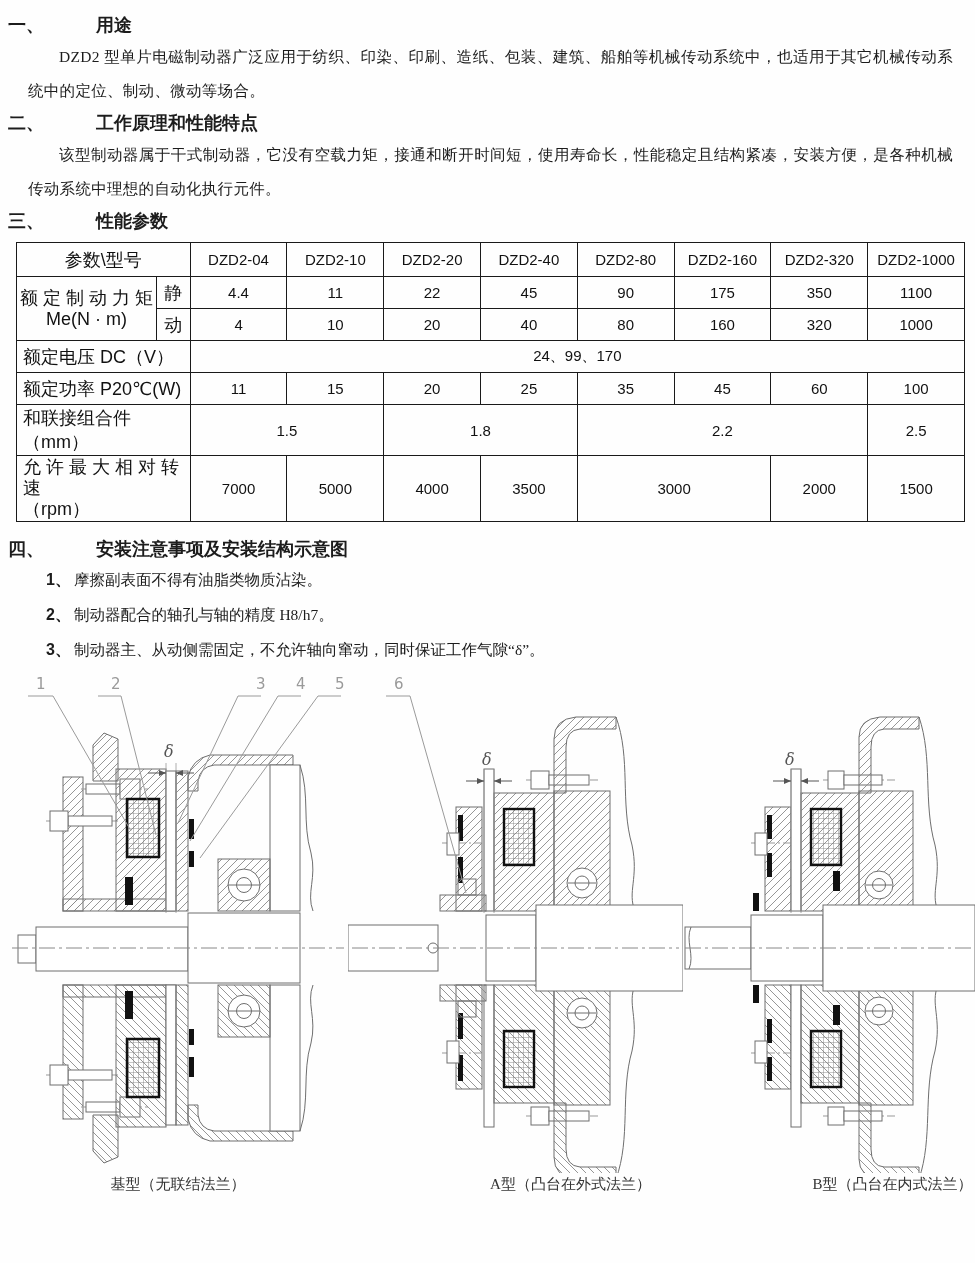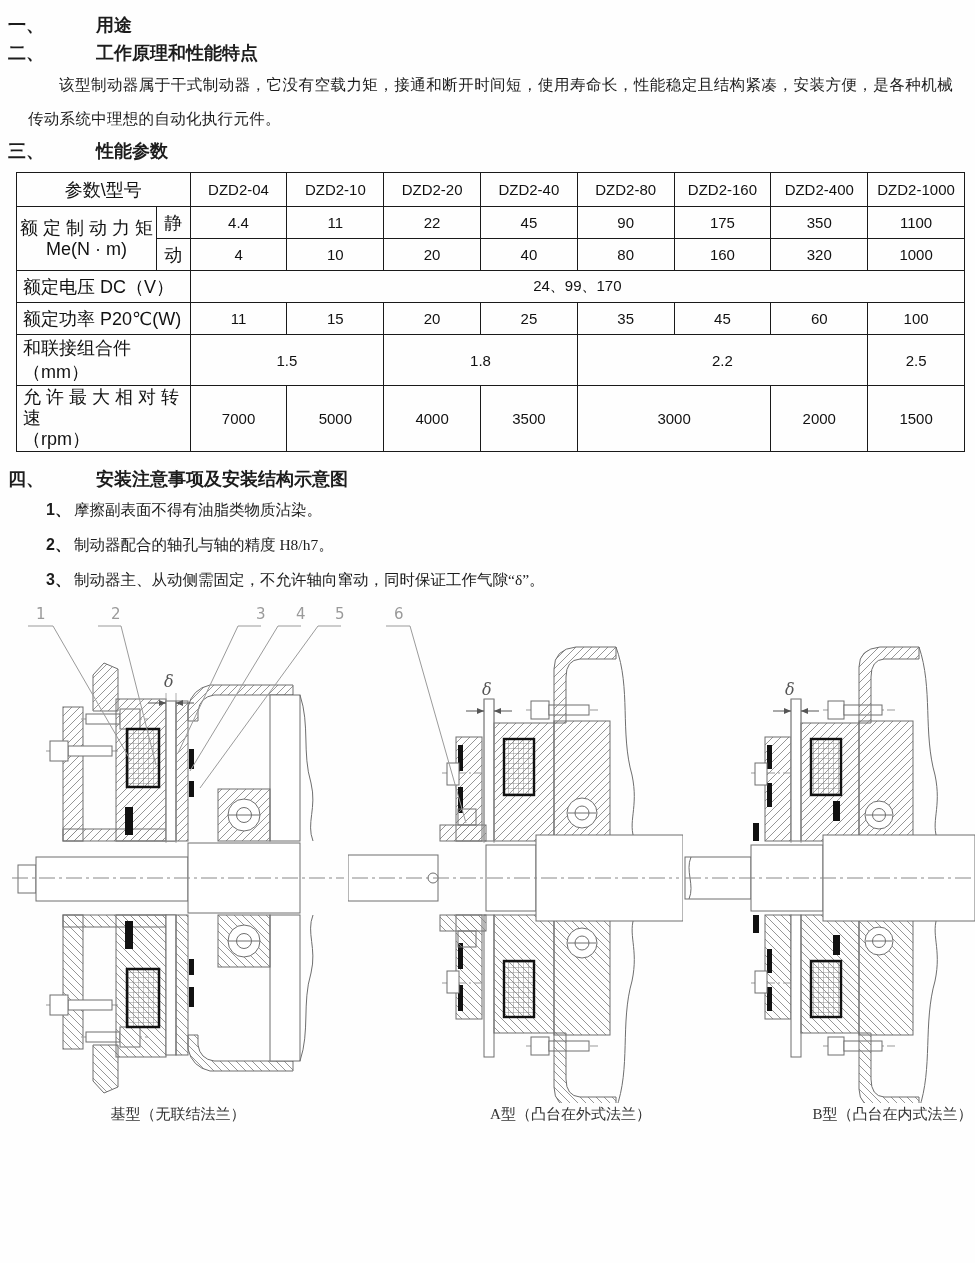--- a/index.html
+++ b/index.html
@@ -32,20 +32,21 @@
 </head>
 <body>
 
 <div class="page">
 <div class="inner">
 
   <div class="sec-head">
     <span class="sec-num">一、</span>
     <span>用途</span>
   </div>
+  <p class="para">DZD2 型单片电磁制动器广泛应用于纺织、印染、印刷、造纸、包装、建筑、船舶等机械传动系统中，也适用于其它机械传动系统中的定位、制动、微动等场合。</p>
 
   <div class="sec-head">
     <span class="sec-num">二、</span>
     <span>工作原理和性能特点</span>
   </div>
   <p class="para">该型制动器属于干式制动器，它没有空载力矩，接通和断开时间短，使用寿命长，性能稳定且结构紧凑，安装方便，是各种机械传动系统中理想的自动化执行元件。</p>
 
   <div class="sec-head">
     <span class="sec-num">三、</span>
     <span>性能参数</span>
@@ -66,21 +67,21 @@
     </colgroup>
     <tbody>
           <tr>
       <td class="hd zh" colspan="2">参数\型号</td>
       <td class="hd">DZD2-04</td>
       <td class="hd">DZD2-10</td>
       <td class="hd">DZD2-20</td>
       <td class="hd">DZD2-40</td>
       <td class="hd">DZD2-80</td>
       <td class="hd">DZD2-160</td>
-      <td class="hd">DZD2-400</td>
+      <td class="hd">DZD2-320</td>
       <td class="hd">DZD2-1000</td>
     </tr>
     <tr>
       <td class="zh two" rowspan="2">
         <div>额 定 制 动 力 矩</div>
         <div>Me(N · m)</div>
       </td>
       <td class="zh">静</td>
       <td>4.4</td>
       <td>11</td>

